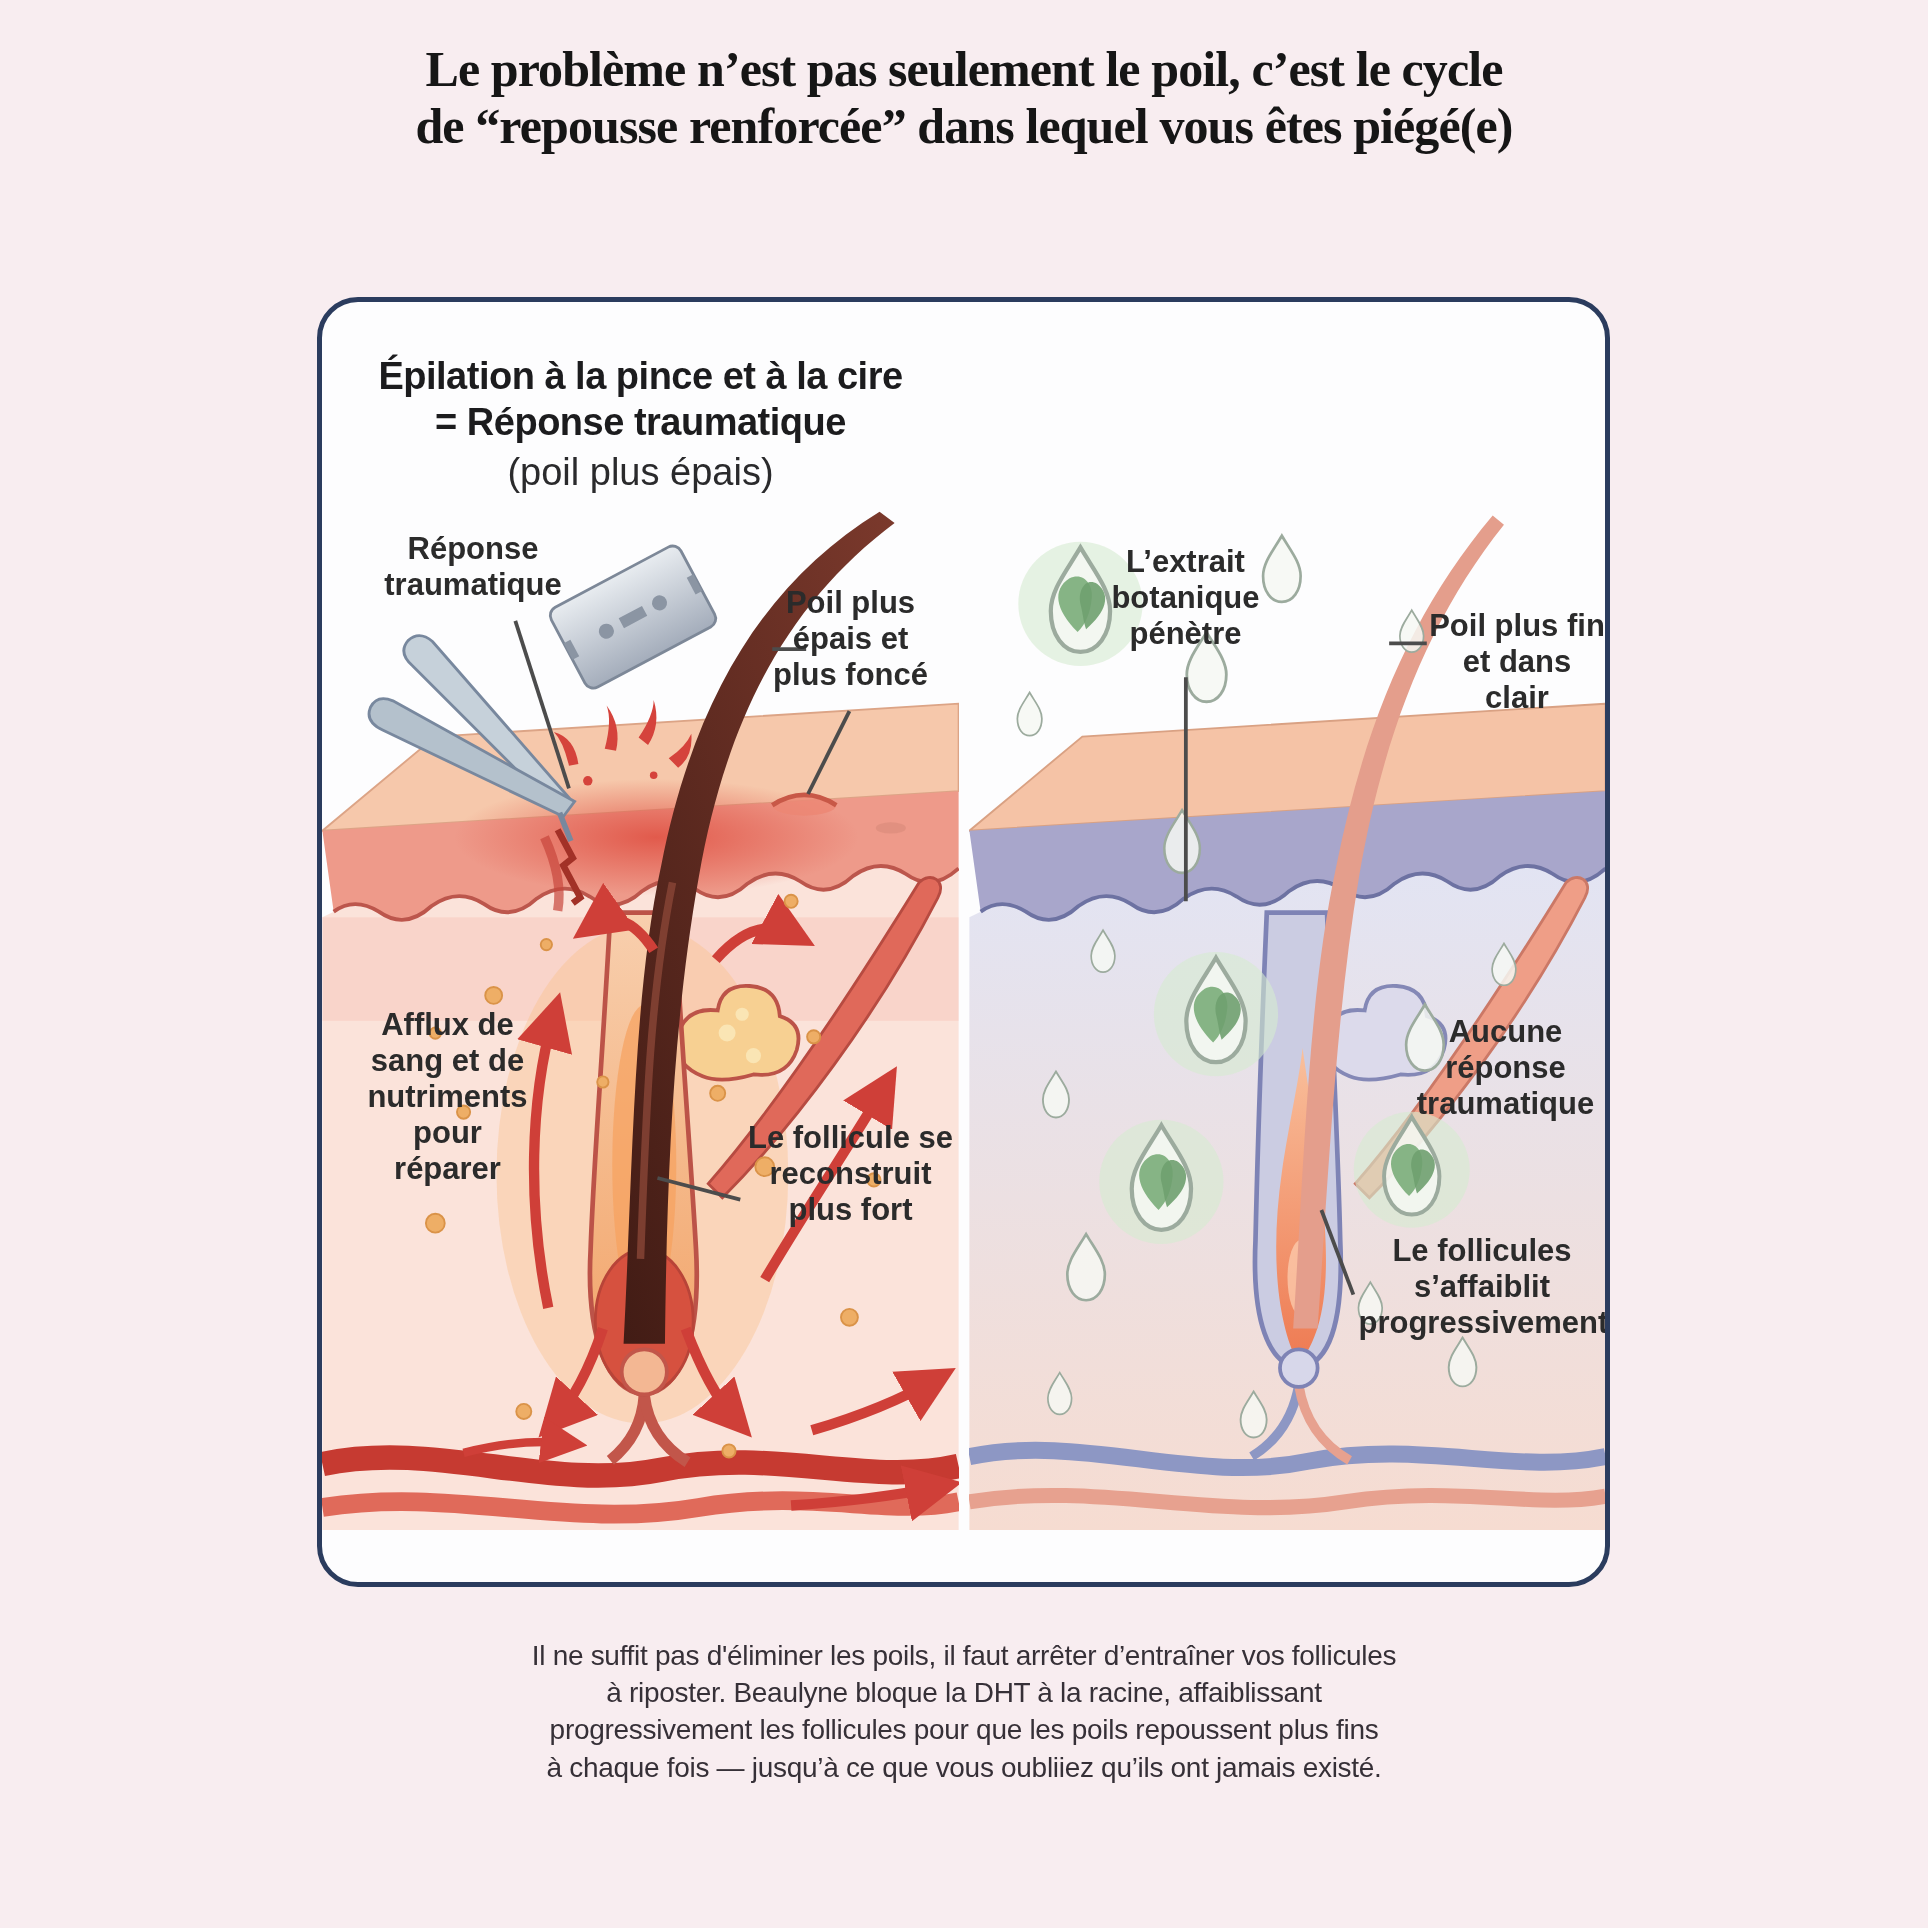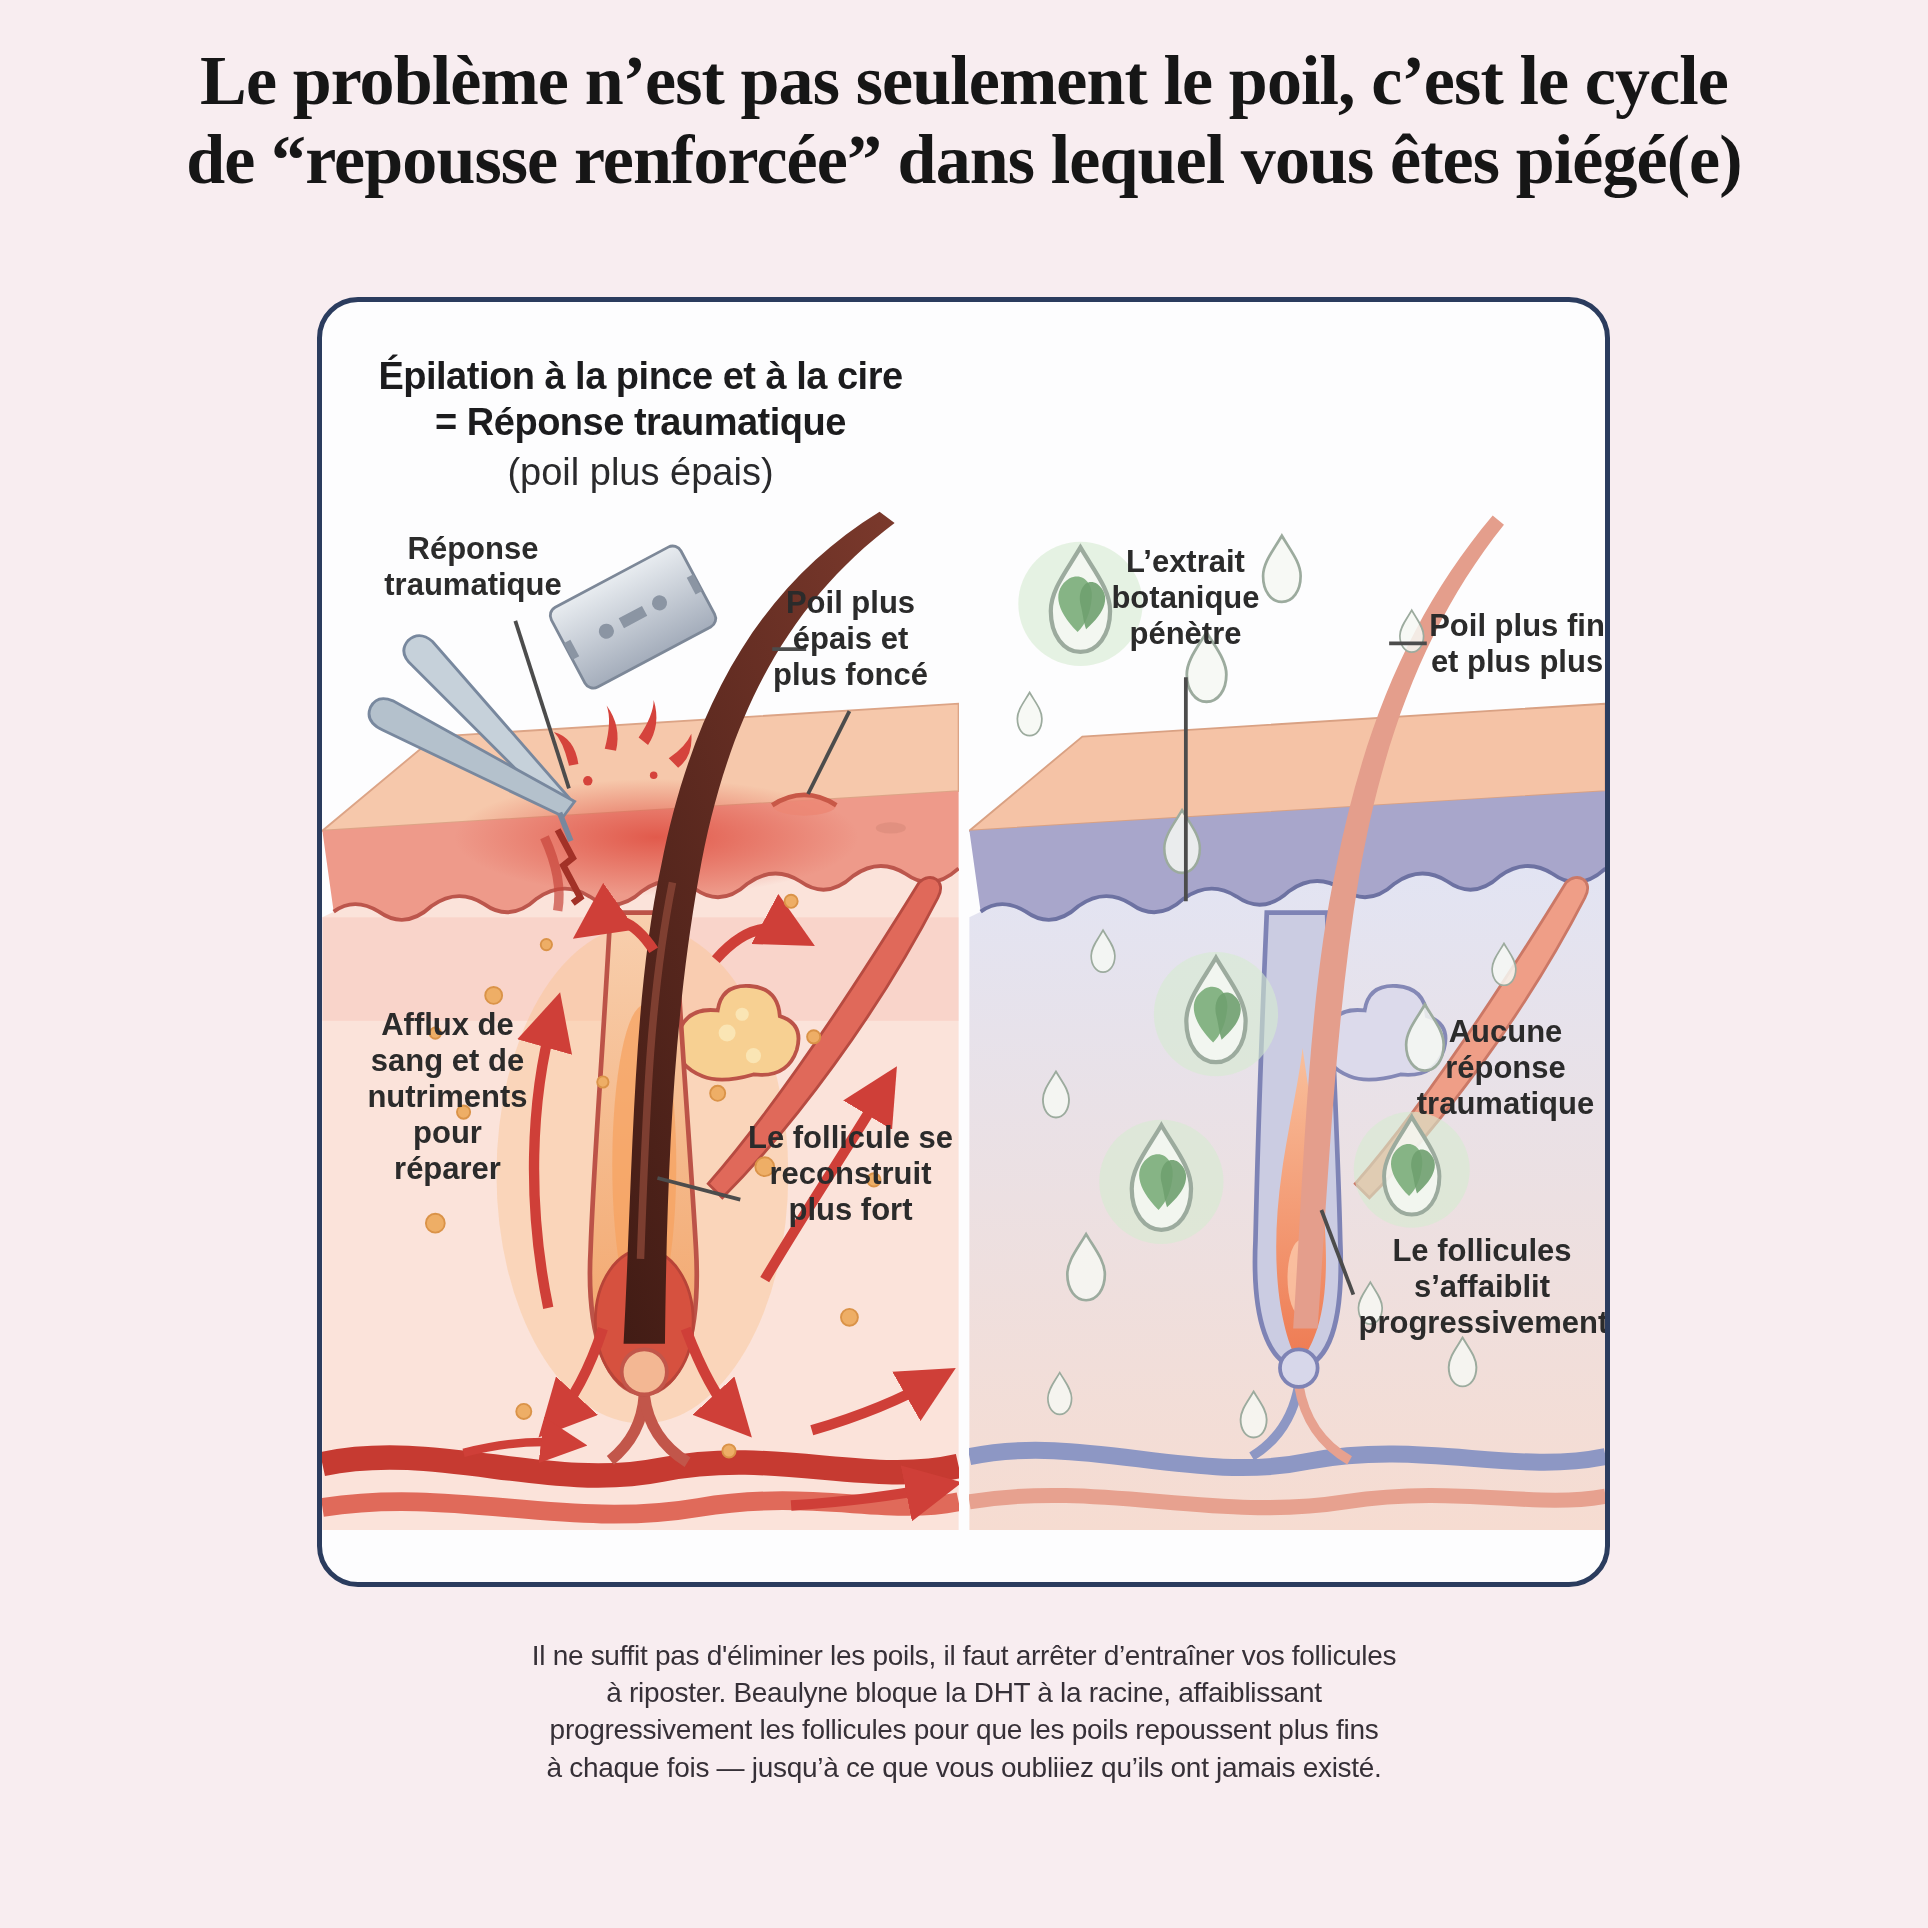--- a/index.html
+++ b/index.html
@@ -6,21 +6,21 @@
     --page-bg:#f8edf0; --title-color:#161616; --card-bg:#fdfdfe; --card-border:#2b3c5e;
     --heading-color:#1c1c1e; --label-color:#2b2b2b; --footer-color:#363037;
     --arrow-red:#cf3f38; --leaf-green:#82b183;
   }
   *{margin:0;padding:0;box-sizing:border-box}
   html,body{width:1928px;height:1928px;overflow:hidden}
   body{background:var(--page-bg);font-family:"Liberation Sans",sans-serif;position:relative}
   .pre{white-space:pre-line}
   .main-title{
     position:absolute;left:0;right:0;top:41px;text-align:center;
-    font-family:"Liberation Serif",serif;font-weight:700;font-size:70px;line-height:1.13;
+    font-family:"Liberation Serif",serif;font-weight:700;font-size:50px;line-height:1.13;
     letter-spacing:-0.9px;color:var(--title-color);
   }
   .card{
     position:absolute;left:317px;top:297px;width:1293px;height:1290px;
     background:var(--card-bg);border:5.6px solid var(--card-border);border-radius:41px;
     overflow:hidden;
   }
   .card-inner{position:absolute;inset:0;padding-top:51px}
   .headers{display:flex;gap:11px}
   .hdr{width:637px;text-align:center;color:var(--heading-color)}
@@ -275,21 +275,21 @@
             <path d="M230,182 L230,420"></path>
             <path d="M446,146 L486,146"></path>
             <path d="M408,838 L374,748"></path>
           </g>
         </svg>
 
         <div class="lbl" style="left:119px;top:38px;width:196px">L’extrait
 botanique
 pénètre</div>
         <div class="lbl" style="left:460px;top:102px;width:177px">Poil plus fin
-et plus plus</div>
+et dans clair</div>
         <div class="lbl" style="left:437px;top:508px;width:200px">Aucune
 réponse
 traumatique</div>
         <div class="lbl" style="left:390px;top:727px;width:247px">Le follicules
 s’affaiblit
 progressivement</div>
       </div>
     </div>
   </div>
 </div>

